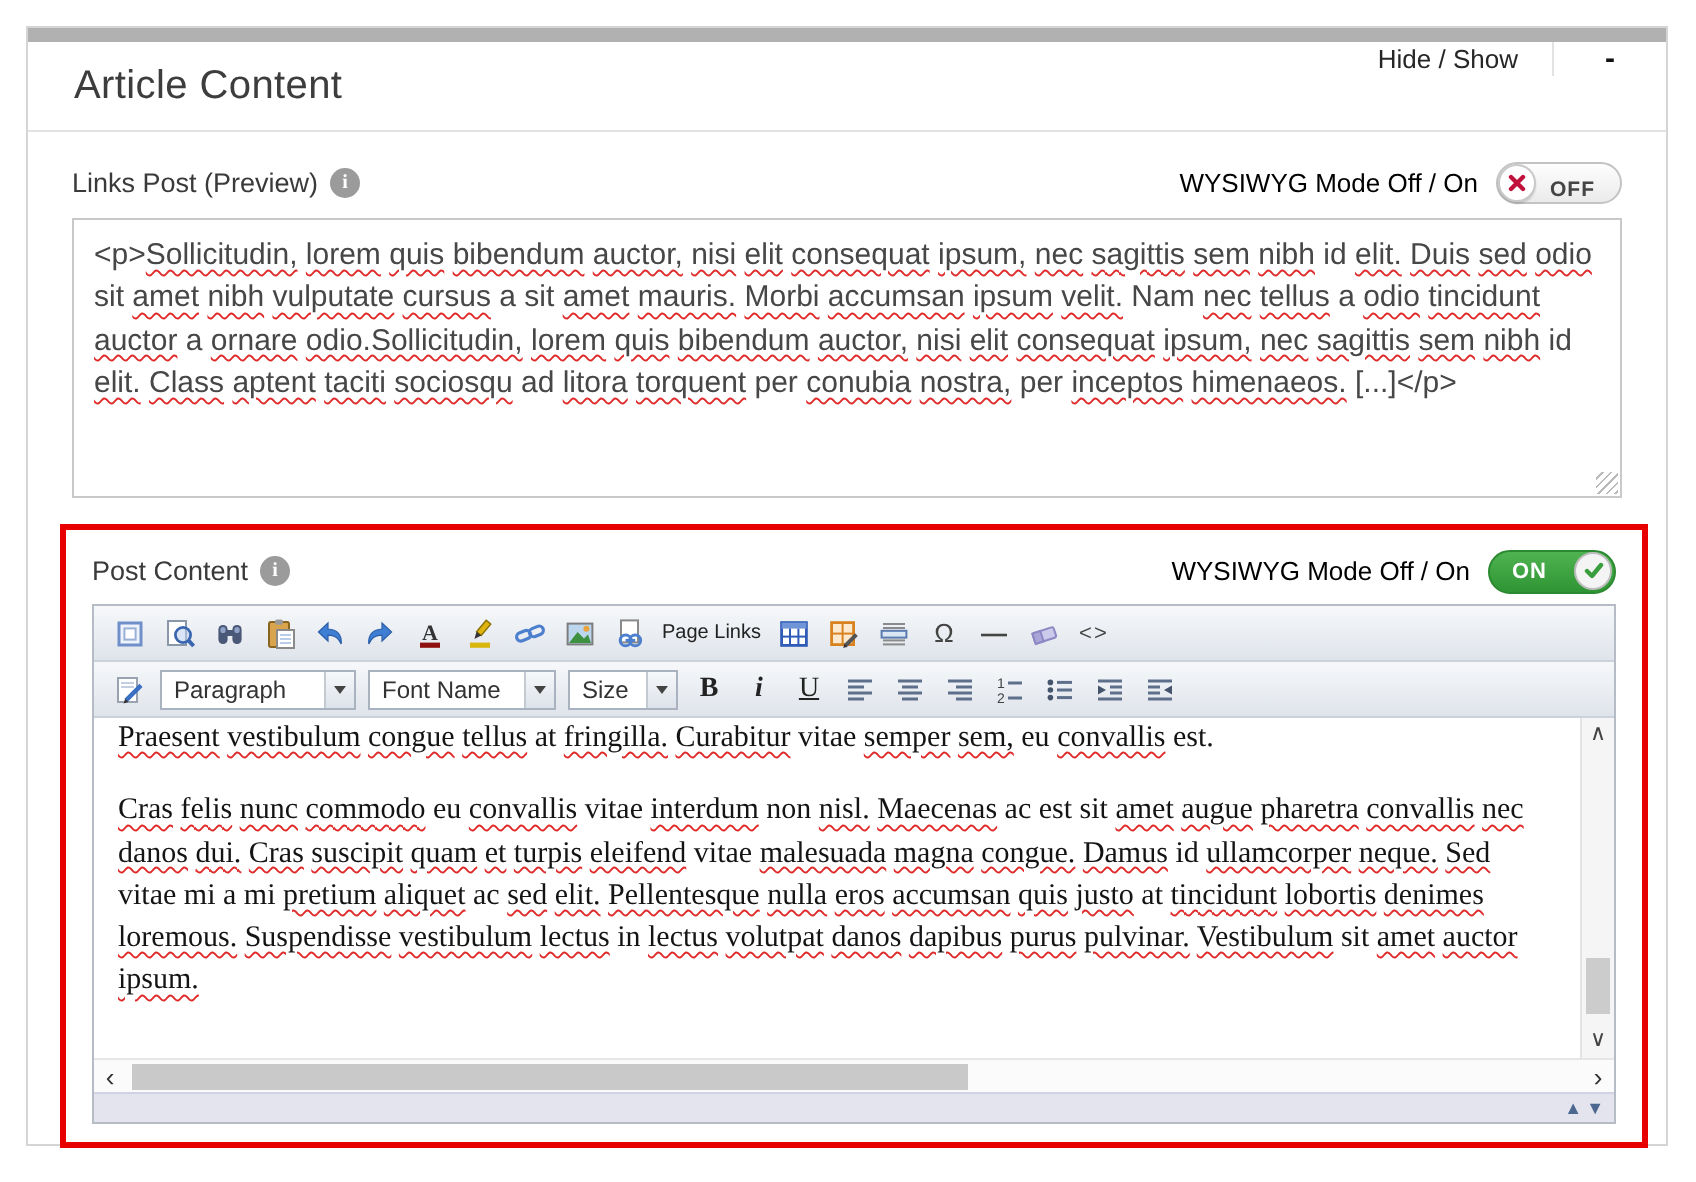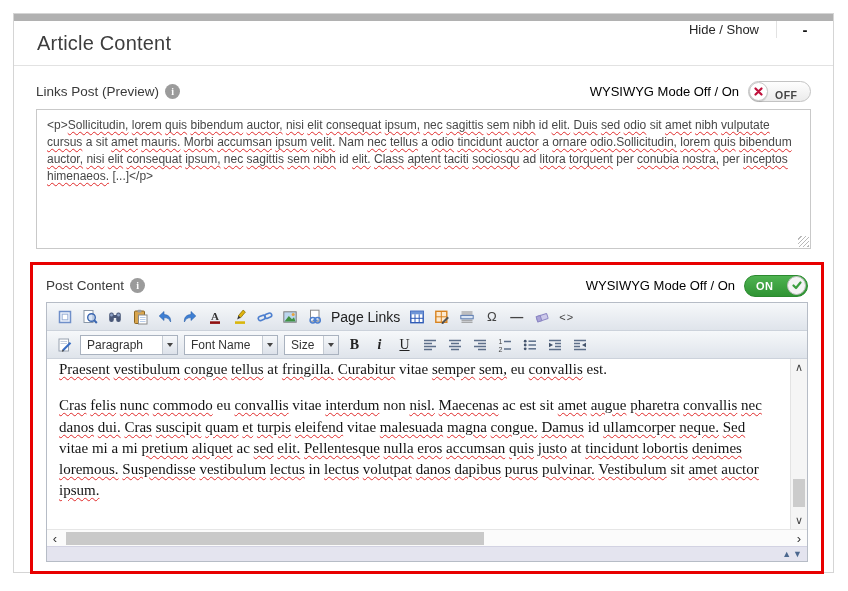--- a/index.html
+++ b/index.html
@@ -21,31 +21,31 @@
   .wys-label { font-size:13px; color:#000000; }
 
   .toggle-off { width:63px; height:21px; border:1px solid #c3c3c3; border-radius:11px; background:linear-gradient(#fefefe,#ebebeb); display:flex; align-items:flex-end; cursor:pointer; }
   .knob-off { width:19px; height:19px; border-radius:50%; background:#fff; border:1px solid #c9c9c9; display:flex; align-items:center; justify-content:center; box-shadow:0 1px 1px rgba(0,0,0,.15); }
   .off-text { margin-left:7px; font-size:10.5px; font-weight:bold; color:#454545; letter-spacing:.5px; }
 
   .toggle-on { width:64px; height:22px; border-radius:12px; background:linear-gradient(#4fb351,#2f9433); border:1px solid #2b8a2f; display:flex; align-items:center; cursor:pointer; }
   .on-text { margin-left:11px; font-size:11px; font-weight:bold; color:#fff; letter-spacing:.5px; }
   .knob-on { margin-left:auto; margin-right:1px; width:19px; height:19px; border-radius:50%; background:#f4f4f4; border:1px solid #bdbdbd; display:flex; align-items:center; justify-content:center; }
 
-  .textarea-box { margin-top:5px; height:140px; border:1px solid #c9c9c9; background:#fff; padding:7px 10px; font-size:12px; line-height:1.42; color:#474747; position:relative; overflow:hidden; cursor:text; }
+  .textarea-box { margin-top:5px; height:140px; border:1px solid #c9c9c9; background:#fff; padding:7px 10px; font-size:15px; line-height:1.42; color:#474747; position:relative; overflow:hidden; cursor:text; }
   .resize-grip { position:absolute; right:1px; bottom:1px; width:11px; height:11px; background:repeating-linear-gradient(135deg, transparent 0 2px, #b9b9b9 2px 3px); cursor:nwse-resize; }
 
   .sq { text-decoration-line:underline; text-decoration-style:wavy; text-decoration-color:#e02a2a; text-decoration-thickness:1px; text-underline-offset:2px; }
 
   .post-box { margin:13px 9px 0 16px; border:3px solid #e80000; padding:8px 13px 9px 13px; }
 
   .editor { margin-top:4px; border:1px solid #b6bcc6; background:#fff; }
   .tb-row { height:28px; display:flex; align-items:center; padding:0 5px; background:linear-gradient(#f6f8fa,#dfe4eb); border-bottom:1px solid #ccd2db; }
   .tb-btn { width:23px; height:23px; display:flex; align-items:center; justify-content:center; margin:0 1px; border:1px solid transparent; border-radius:2px; cursor:pointer; }
-  .tb-text-btn { font-size:14px; color:#222; padding:0 4px; white-space:nowrap; cursor:pointer; }
+  .tb-text-btn { font-size:10px; color:#222; padding:0 4px; white-space:nowrap; cursor:pointer; }
   .glyph { font-size:13px; color:#444; }
   .tb-select { display:flex; align-items:stretch; height:20px; background:#fff; border:1px solid #a9b2bf; margin:0 3px; cursor:pointer; }
   .sel-text { font-size:12px; color:#333; padding:2px 6px 0 6px; flex:1; white-space:nowrap; overflow:hidden; }
   .sel-btn { width:15px; border-left:1px solid #c4cad2; background:linear-gradient(#f6f8fa,#dde2ea); display:flex; align-items:center; justify-content:center; }
   .tri-down { width:0; height:0; border-left:3.5px solid transparent; border-right:3.5px solid transparent; border-top:4px solid #444; }
   .fmt-b { font-family:"Liberation Serif",serif; font-weight:bold; font-size:14px; color:#222; }
   .fmt-i { font-family:"Liberation Serif",serif; font-style:italic; font-weight:bold; font-size:14px; color:#222; }
   .fmt-u { font-family:"Liberation Serif",serif; font-size:14px; color:#222; text-decoration:underline; }
 
   .editor-content { position:relative; height:170px; background:#fff; }

